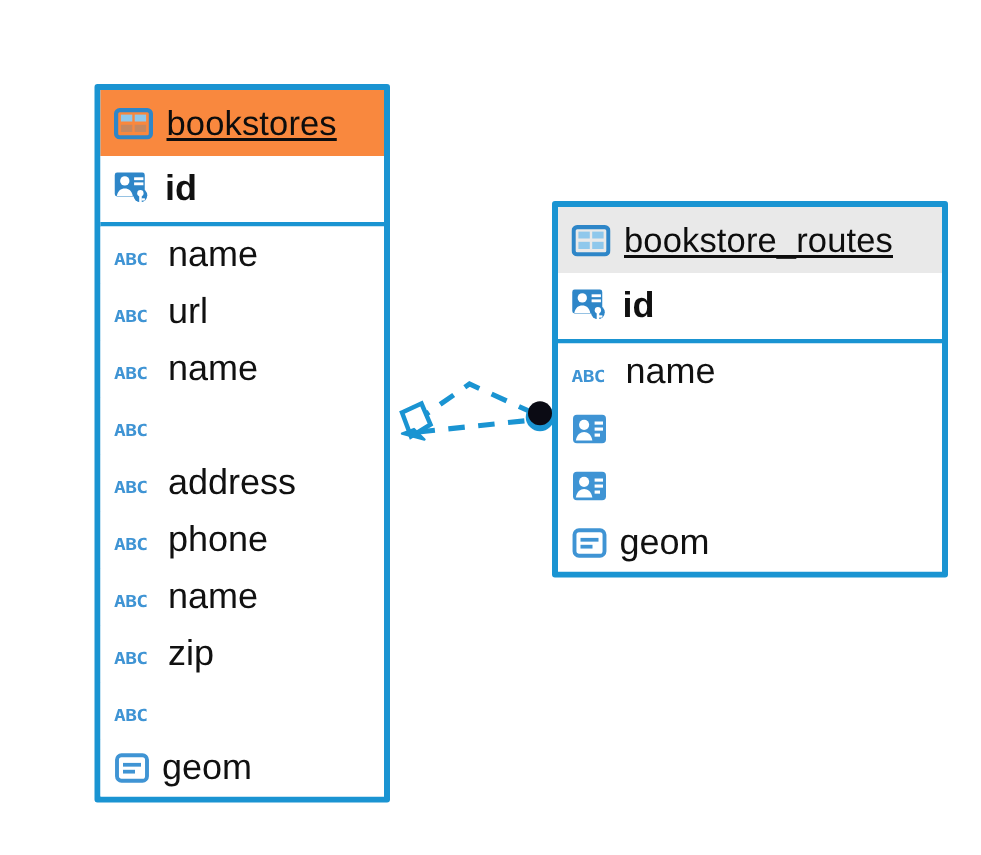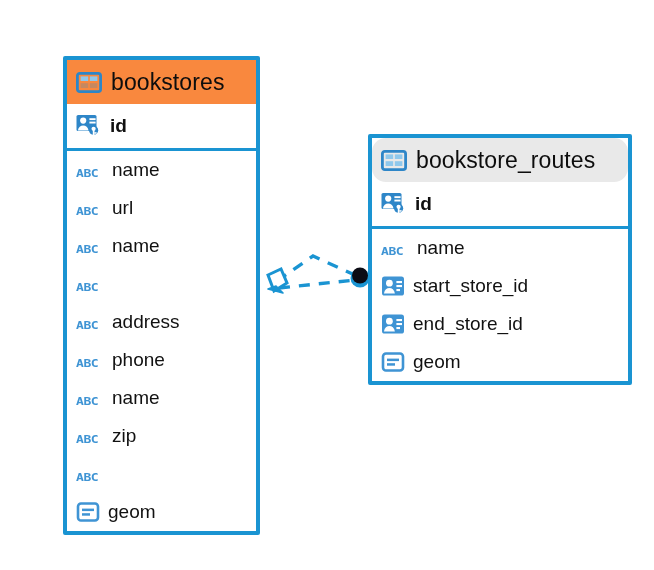--- a/index.html
+++ b/index.html
@@ -36,40 +36,41 @@
     align-items: center;
     height: 44px;
     padding-left: 9px;
     gap: 9px;
   }
   .entity-header .title {
     font-size: 23px;
     color: #0d0d0d;
     letter-spacing: 0.1px;
     white-space: nowrap;
+    text-decoration: underline;
   }
   .hdr-orange { background: #f9883e; }
-  .hdr-gray   { background: #e9e9e9; border-radius: 14px; }
+  .hdr-gray   { background: #e9e9e9; }
 
   .pk-sep {
     height: 3px;
     background: #1a94d2;
   }
 
   .field {
     box-sizing: border-box;
     display: flex;
     align-items: center;
     height: 38px;
     padding-left: 9px;
     gap: 8px;
     background: #ffffff;
   }
   .field .fname {
-    font-size: 19px;
+    font-size: 24px;
     color: #111111;
     white-space: nowrap;
   }
   .field.pk { height: 44px; }
   .field.pk .fname { font-weight: bold; }
 
   
   .ico {
     flex: 0 0 auto;
     display: inline-block;
@@ -278,35 +279,33 @@
       <span class="ico ico-fk">
         <svg viewBox="0 0 24 24" width="24" height="24">
           <rect x="1" y="2.5" width="22" height="19" rx="2.6" fill="#3f94d4"></rect>
           <circle cx="8.4" cy="9.2" r="3.4" fill="#ffffff"></circle>
           <path d="M2.9 19.6c0.6-3.8 3-5.6 5.5-5.6s4.9 1.8 5.5 5.6z" fill="#ffffff"></path>
           <rect x="15.4" y="7" width="5.6" height="2.1" fill="#ffffff"></rect>
           <rect x="15.4" y="11" width="5.6" height="2.1" fill="#ffffff"></rect>
           <rect x="15.4" y="15" width="3.6" height="2.1" fill="#ffffff"></rect>
         </svg>
       </span>
-      <span class="fname">start_store_id</span>
     </div>
 
     <div class="field">
       <span class="ico ico-fk">
         <svg viewBox="0 0 24 24" width="24" height="24">
           <rect x="1" y="2.5" width="22" height="19" rx="2.6" fill="#3f94d4"></rect>
           <circle cx="8.4" cy="9.2" r="3.4" fill="#ffffff"></circle>
           <path d="M2.9 19.6c0.6-3.8 3-5.6 5.5-5.6s4.9 1.8 5.5 5.6z" fill="#ffffff"></path>
           <rect x="15.4" y="7" width="5.6" height="2.1" fill="#ffffff"></rect>
           <rect x="15.4" y="11" width="5.6" height="2.1" fill="#ffffff"></rect>
           <rect x="15.4" y="15" width="3.6" height="2.1" fill="#ffffff"></rect>
         </svg>
       </span>
-      <span class="fname">end_store_id</span>
     </div>
 
     <div class="field">
       <span class="ico ico-geom">
         <svg viewBox="0 0 24 24" width="24" height="24">
           <rect x="2" y="3.5" width="20" height="17" rx="3" fill="none" stroke="#3f94d4" stroke-width="2.6"></rect>
           <rect x="6" y="8.6" width="12" height="2.5" fill="#3f94d4"></rect>
           <rect x="6" y="13.2" width="8" height="2.5" fill="#3f94d4"></rect>
         </svg>
       </span>

